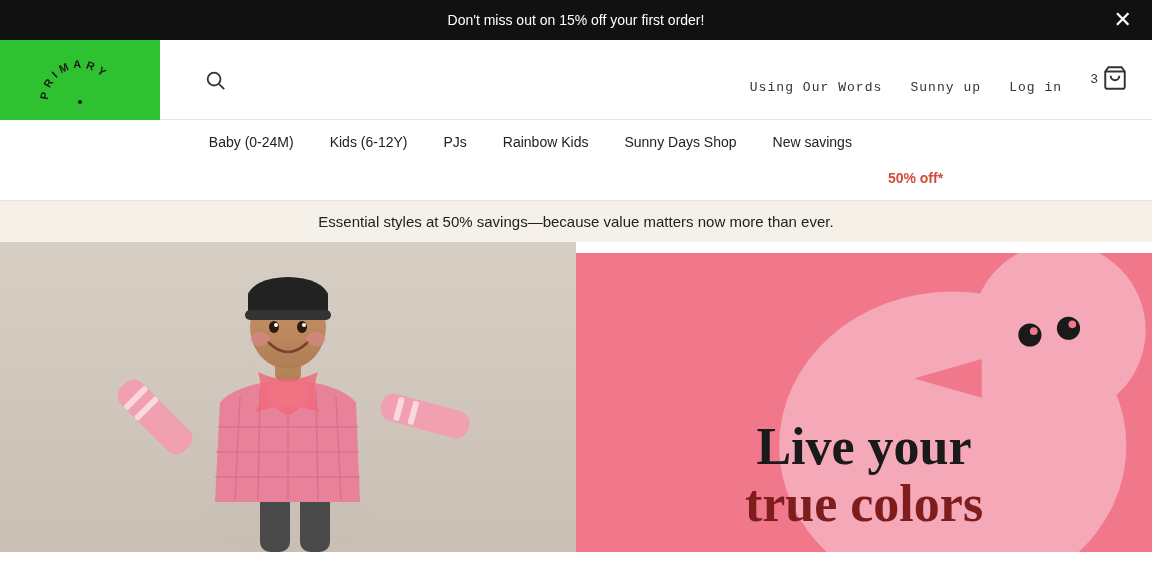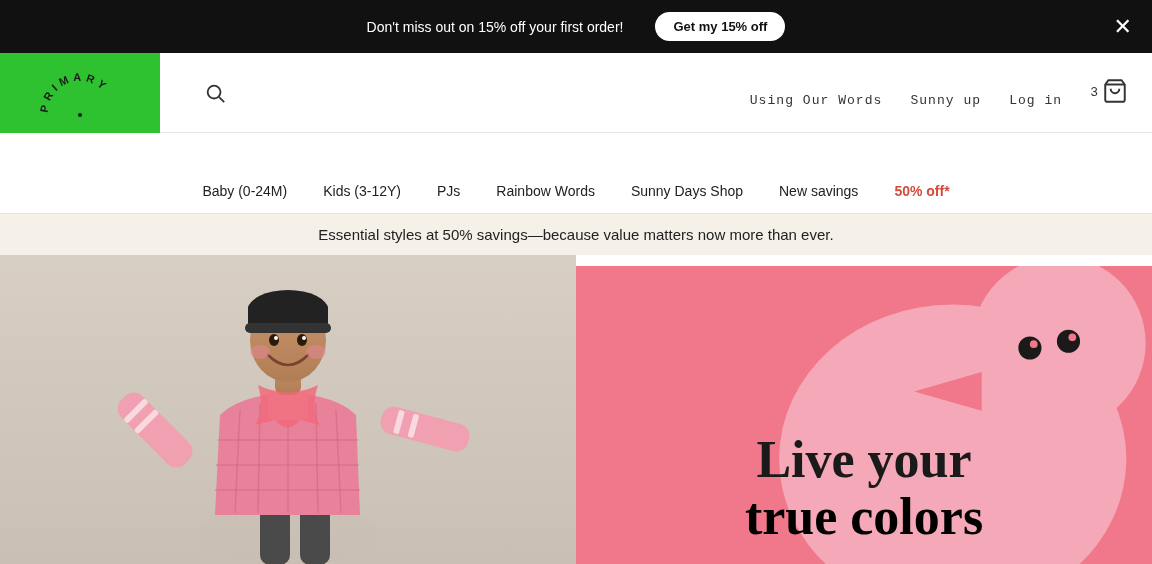--- a/index.html
+++ b/index.html
@@ -111,21 +111,21 @@
       width: 26px;
       height: 26px;
       stroke: #333;
       fill: none;
       stroke-width: 1.8;
     }
 
     
     .main-nav {
       display: flex;
-      align-items: flex-end;
+      align-items: flex-start;
       justify-content: center;
       gap: 36px;
       padding: 14px 24px;
       border-bottom: 1px solid #e5e5e5;
       background: #fff;
     }
     .nav-item {
       font-size: 14px;
       color: #222;
       cursor: pointer;
@@ -199,30 +199,29 @@
       font-size: 52px;
       font-family: Georgia, serif;
       font-weight: 700;
       color: #1a1a1a;
       line-height: 1.1;
     }
     .hero-text-line2 {
       font-size: 52px;
       font-family: Georgia, serif;
       font-weight: 700;
-      color: #000000;
+      color: #7f1d1d;
       line-height: 1.1;
     }
   </style>
 </head>
 <body>
 
 <div class="announcement-bar">
   <span>Don't miss out on 15% off your first order!</span>
-  <button class="cta-btn">Get my 15% off</button>
   <button class="announcement-close">✕</button>
 </div>
 
 <div class="header">
 
   <div class="logo-wrap">
     <svg class="logo-svg" viewBox="0 0 90 60">
 
       <defs>
         <path id="arc" d="M 45,50 m -32,0 a 32,32 0 1,1 64,0"></path>
@@ -254,23 +253,23 @@
           <line x1="3" y1="6" x2="21" y2="6"></line>
           <path d="M16 10a4 4 0 01-8 0"></path>
         </svg>
       </div>
     </div>
   </div>
 </div>
 
 <nav class="main-nav">
   <a class="nav-item">Baby (0-24M)</a>
-  <a class="nav-item">Kids (3-12Y)</a>
+  <a class="nav-item">Kids (6-12Y)</a>
   <a class="nav-item">PJs</a>
-  <a class="nav-item">Rainbow Words</a>
+  <a class="nav-item">Rainbow Kids</a>
   <a class="nav-item">Sunny Days Shop</a>
   <a class="nav-item">New savings</a>
   <a class="nav-item sale">50% off*</a>
 </nav>
 
 <div class="promo-banner">
   <span>Essential styles at 50% savings—because value matters now more than ever.</span>
 </div>
 
 <div class="hero">

